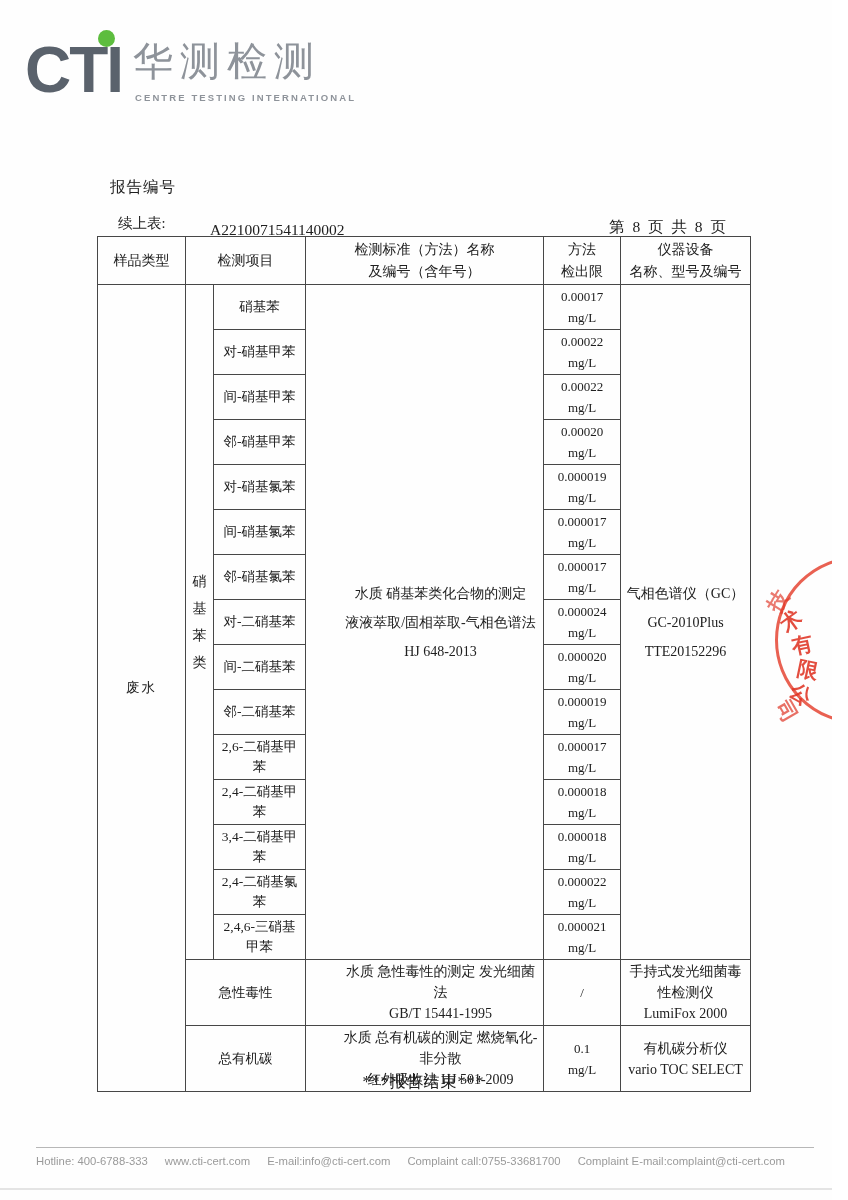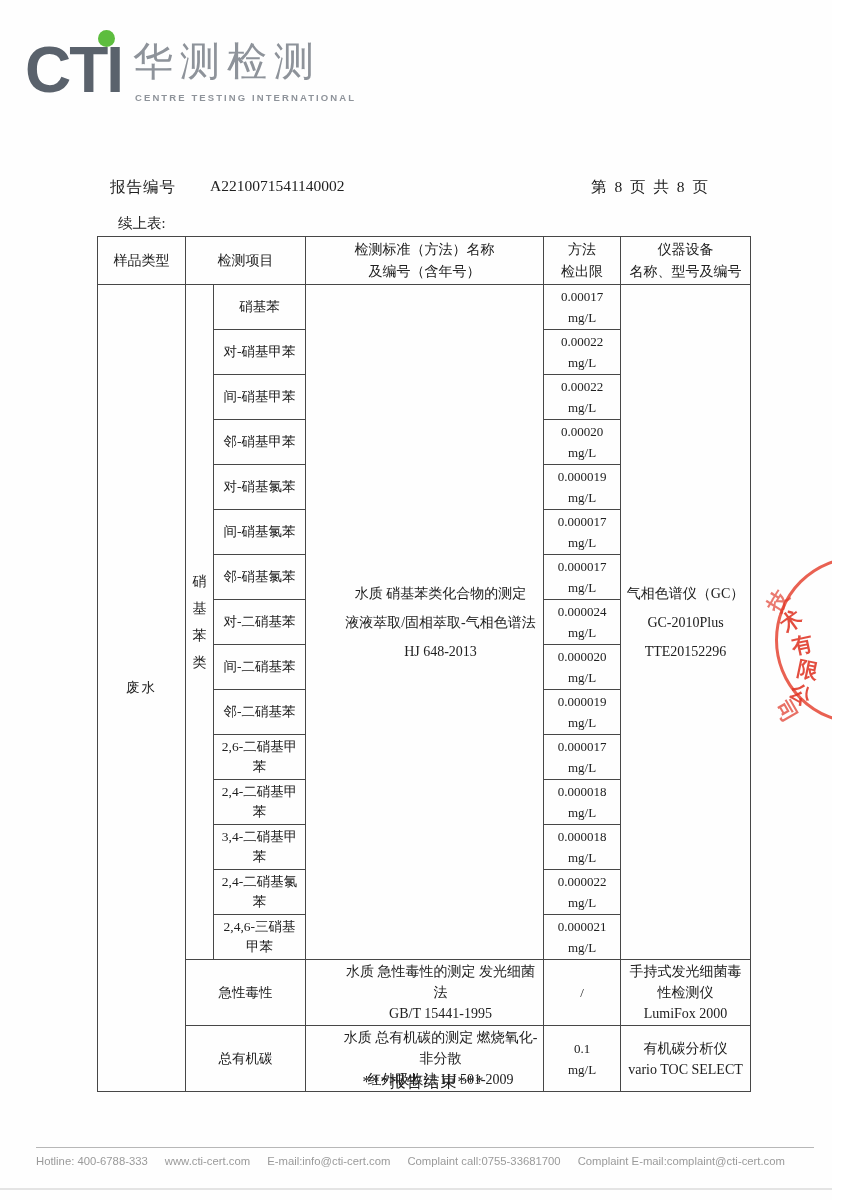--- a/index.html
+++ b/index.html
@@ -21,22 +21,22 @@
     letter-spacing:7px; font-weight:500; white-space:nowrap;
   }
   .logo-sub {
     position:absolute; left:110px; top:62px; font-family:"Liberation Sans","DejaVu Sans",sans-serif;
     font-size:9.5px; font-weight:bold; letter-spacing:2.1px; color:#8e939a; white-space:nowrap;
   }
 
   
   .report-line { position:absolute; top:177px; left:0; width:848px; height:22px; font-size:15.5px; }
   .rl-label { position:absolute; left:110px; letter-spacing:1px; }
-  .rl-value { position:absolute; left:210px; }
-  .rl-page  { position:absolute; left:591px; letter-spacing:2px; }
+  .rl-value { position:absolute; left:210px;margin-top:44px; }
+  .rl-page  { position:absolute; left:609px; letter-spacing:2px;margin-top:40px; }
   .continued { position:absolute; top:214px; left:118px; font-size:14.5px;font-family:Liberation Serif, serif; }
 
   
   .tbl-wrap { position:absolute; left:97px; top:236px; }
   table.tbl { border-collapse:collapse; table-layout:fixed; width:653px; }
   .tbl th, .tbl td {
     border:1px solid #474747; text-align:center; vertical-align:middle;
     font-weight:normal; font-size:13.5px; line-height:20px; padding:1px 3px;
     overflow:hidden; word-break:break-all;
   }

